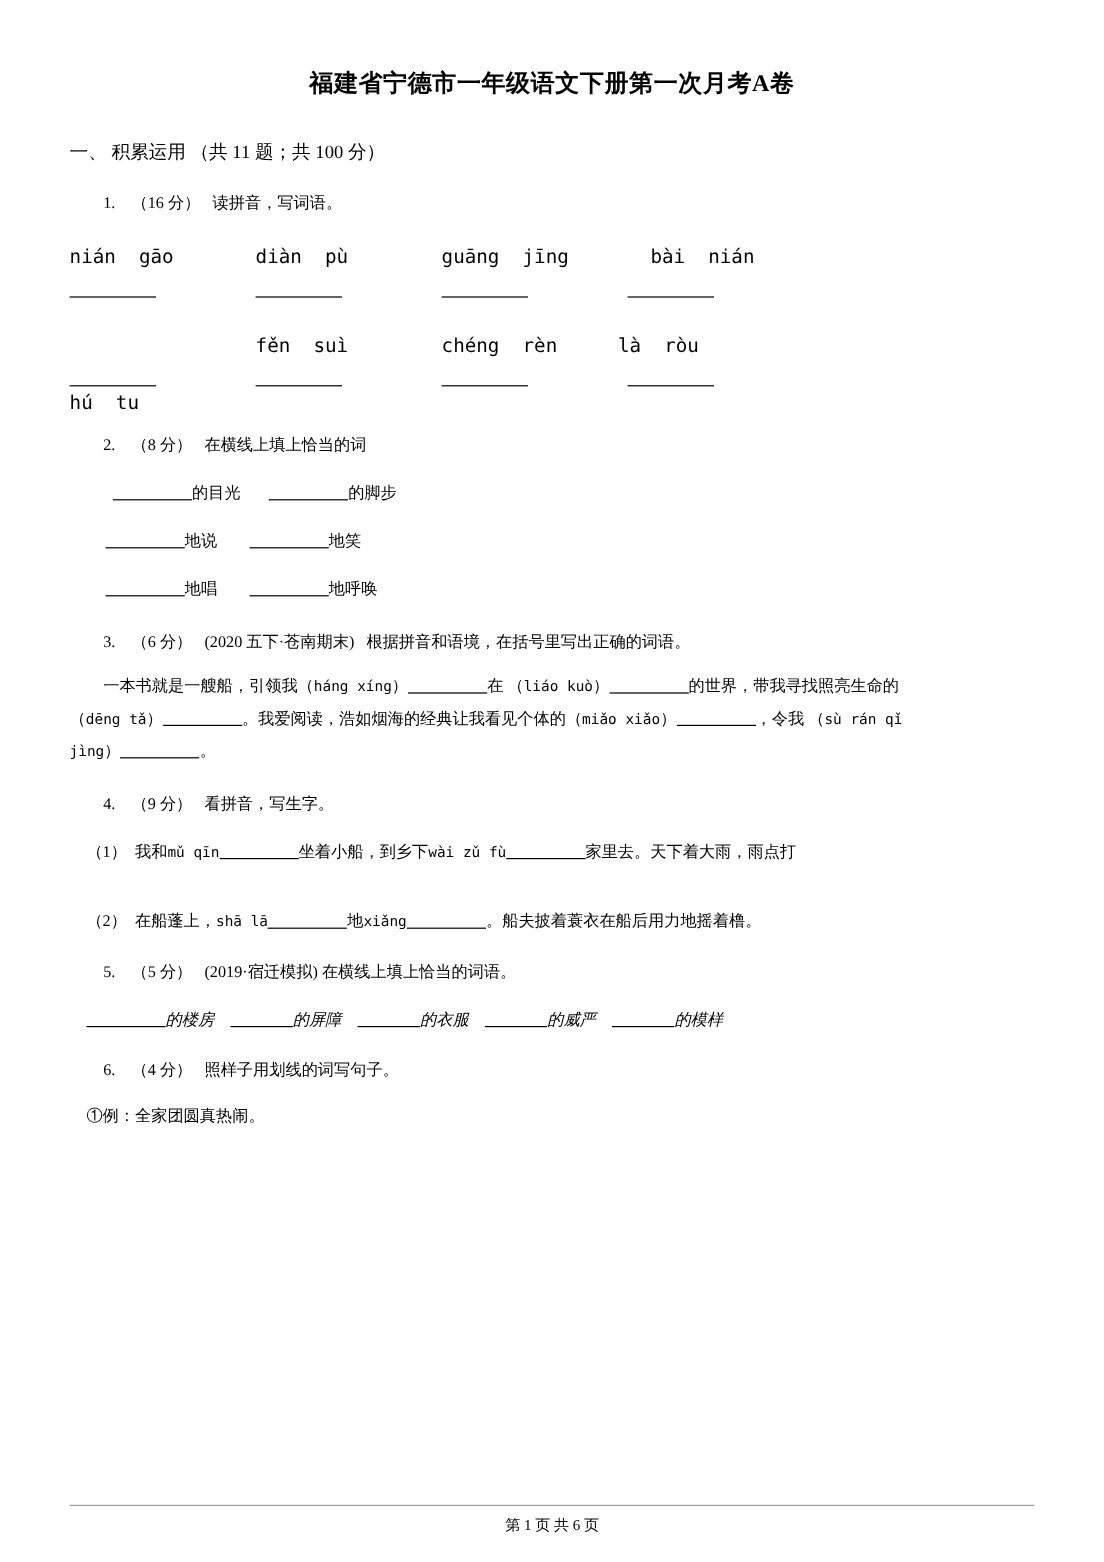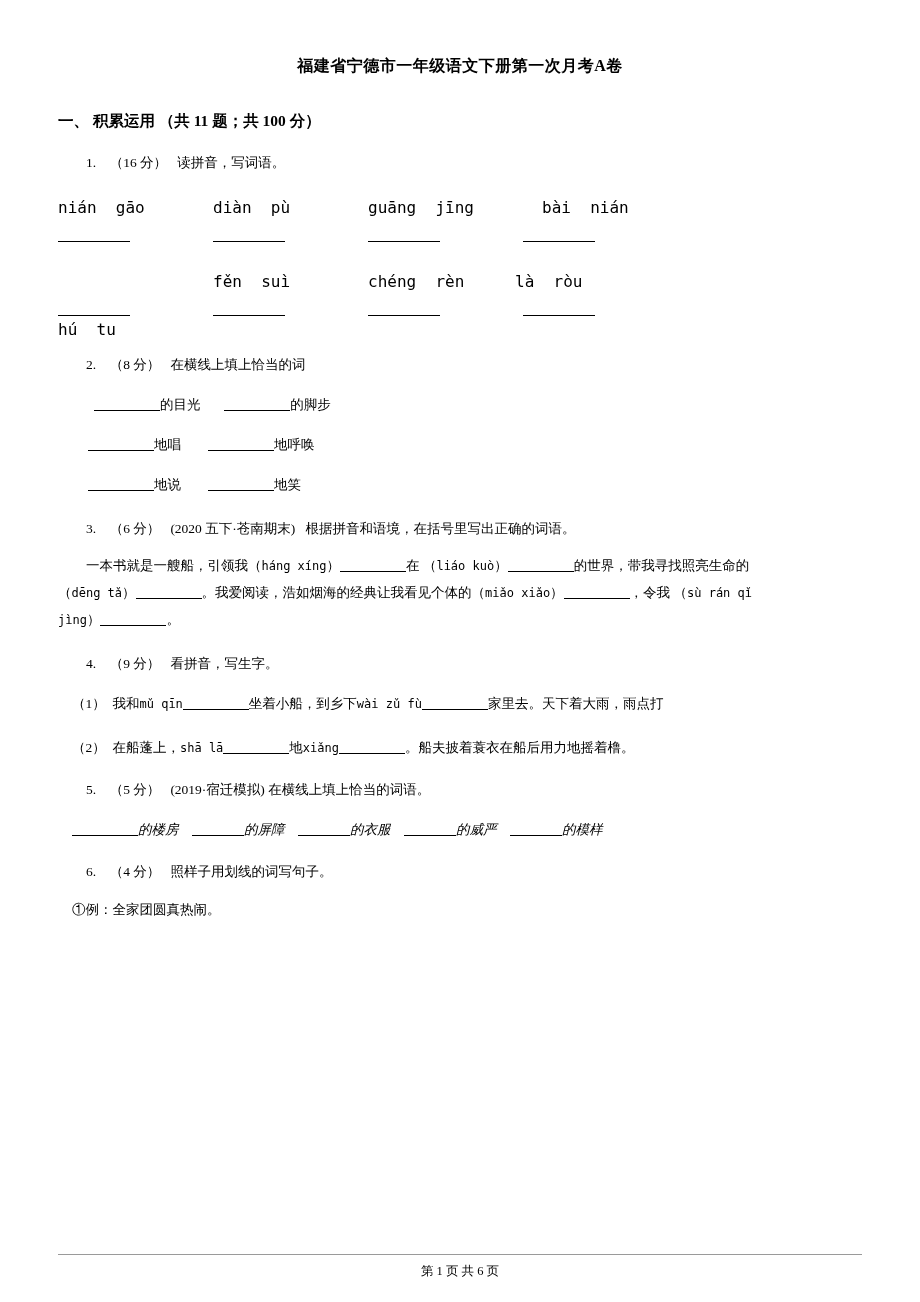--- a/index.html
+++ b/index.html
@@ -16,28 +16,28 @@
   }
   .page {
     width: 920px;
     height: 1302px;
     position: relative;
     box-sizing: border-box;
     padding: 0 58px;
   }
   .doc-title {
     text-align: center;
-    font-size: 16px;
+    font-size: 20px;
     font-weight: bold;
     margin-top: 56px;
     letter-spacing: 0.5px;
   }
   .section-head {
     font-size: 15.5px;
-    font-weight: bold;
+    font-weight: normal;
     margin-top: 34px;
     margin-left: 0px;
   }
   .q-line {
     font-size: 13.5px;
     margin-top: 22px;
     margin-left: 28px;
   }
   .pinyin-row {
     font-family: "DejaVu Sans Mono", monospace;
@@ -176,35 +176,35 @@
     </span>
     <span>&nbsp;&nbsp;&nbsp;&nbsp;&nbsp;</span>
     <span class="fill-item">
       <span class="ul"></span><span>的脚步</span>
     </span>
   </div>
 
 
   <div class="sub-line" style="margin-left:30px;margin-top:22px;">
     <span class="fill-item">
+      <span class="ul"></span><span>地说</span>
+    </span>
+    <span>&nbsp;&nbsp;&nbsp;&nbsp;&nbsp;&nbsp;</span>
+    <span class="fill-item">
+      <span class="ul"></span><span>地笑</span>
+    </span>
+  </div>
+
+  <div class="sub-line" style="margin-left:30px;margin-top:22px;">
+    <span class="fill-item">
       <span class="ul"></span><span>地唱</span>
     </span>
     <span>&nbsp;&nbsp;&nbsp;&nbsp;&nbsp;&nbsp;</span>
     <span class="fill-item">
       <span class="ul"></span><span>地呼唤</span>
-    </span>
-  </div>
-
-  <div class="sub-line" style="margin-left:30px;margin-top:22px;">
-    <span class="fill-item">
-      <span class="ul"></span><span>地说</span>
-    </span>
-    <span>&nbsp;&nbsp;&nbsp;&nbsp;&nbsp;&nbsp;</span>
-    <span class="fill-item">
-      <span class="ul"></span><span>地笑</span>
     </span>
   </div>
 
   <div class="q-line" style="margin-top:26px;">
     <span>3.</span>
     <span>&nbsp;&nbsp;</span>
     <span>（6 分）</span>
     <span>&nbsp;</span>
     <span>(2020 五下·苍南期末)</span>
     <span>&nbsp;</span>
@@ -229,21 +229,21 @@
     <span>（9 分）</span>
     <span>&nbsp;</span>
     <span>看拼音，写生字。</span>
   </div>
 
   <div class="item-line" style="margin-left:14px;margin-top:22px;">
     <span>（1）</span>
     <span>&nbsp;</span><span>我和</span><span class="mono">mǔ  qīn</span><span class="ul"></span><span>坐着小船，到乡下</span><span class="mono">wài  zǔ  fù</span><span class="ul"></span><span>家里去。天下着大雨，雨点打</span>
   </div>
 
-  <div class="item-line" style="margin-left:14px;margin-top:26px;">
+  <div class="item-line" style="margin-left:14px;margin-top:40px;">
     <span>（2）</span>
     <span>&nbsp;</span><span>在船蓬上，</span><span class="mono">shā  lā</span><span class="ul"></span><span>地</span><span class="mono">xiǎng</span><span class="ul"></span><span>。船夫披着蓑衣在船后用力地摇着橹。</span>
   </div>
 
   <div class="q-line" style="margin-top:24px;">
     <span>5.</span>
     <span>&nbsp;&nbsp;</span>
     <span>（5 分）</span>
     <span>&nbsp;</span>
     <span>(2019·宿迁模拟)</span>

